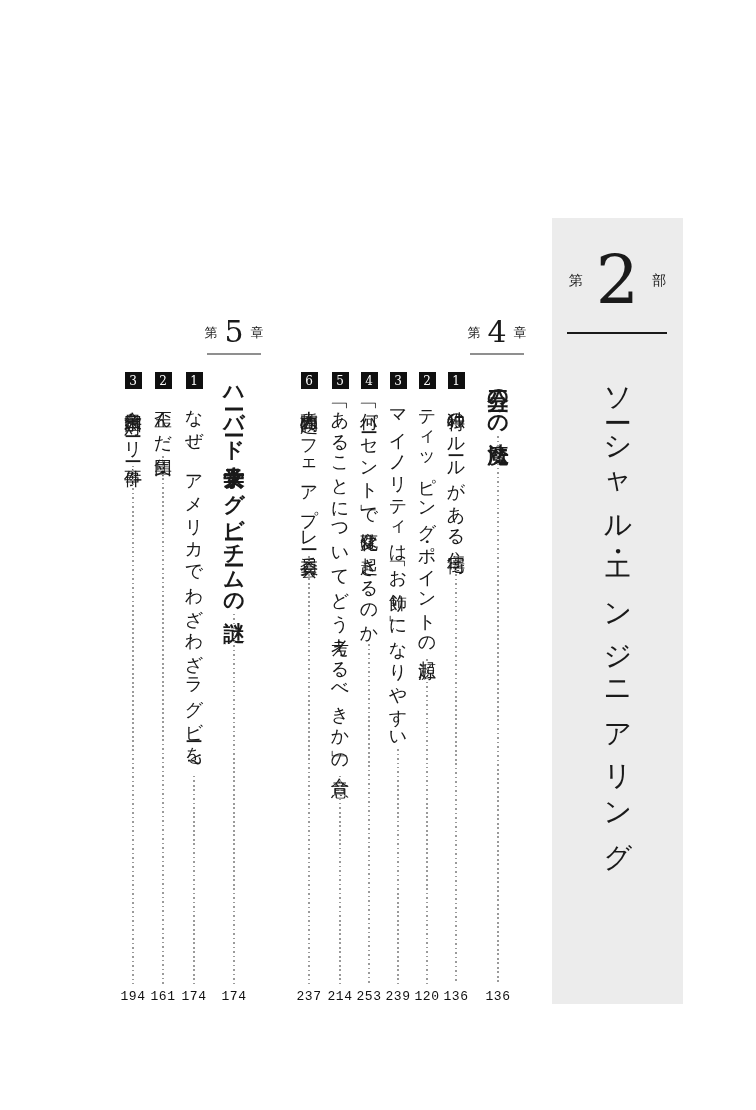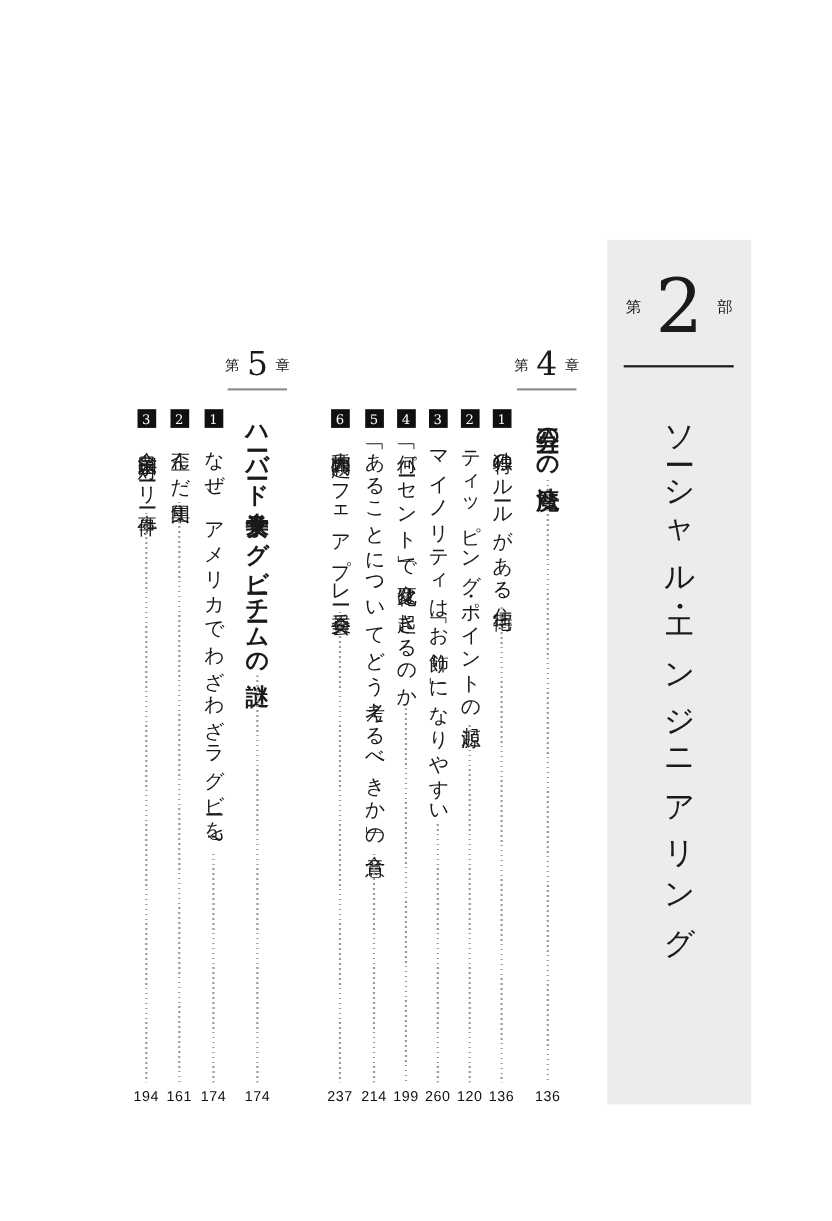--- a/index.html
+++ b/index.html
@@ -59,21 +59,21 @@
   .item-text{margin-top:8px;}
   .title-text{
     font-weight:700;font-size:21px;letter-spacing:1px;line-height:26px;margin-top:1px;
   }
   .leader{
     flex:1 1 auto;width:1.5px;margin:8px 0 5px;min-height:10px;
     background:repeating-linear-gradient(to bottom,#9a9a9a 0 1.5px,transparent 1.5px 4.5px);
   }
   .pagenum{
     flex:0 0 auto;
-    font-family:Liberation Sans, sans-serif;font-size:13px;letter-spacing:0.5px;color:#111111;
+    font-family:Liberation Mono, monospace;font-size:13px;letter-spacing:0.5px;color:#111111;
   }
 </style>
 </head>
 <body>
 
 <div class="page">
 
   <div class="part-panel">
     <div class="part-head">
       <span class="part-kanji">第</span>
@@ -106,27 +106,27 @@
   <div class="col" style="left:414px;">
     <div class="badge">2</div>
     <div class="vtext item-text">ティッピング・ポイントの起源</div>
     <div class="leader"></div>
     <div class="pagenum">120</div>
   </div>
   <div class="col" style="left:385px;">
     <div class="badge">3</div>
     <div class="vtext item-text">マイノリティは「お飾り」になりやすい</div>
     <div class="leader"></div>
-    <div class="pagenum">260</div>
+    <div class="pagenum">239</div>
   </div>
   <div class="col" style="left:356px;">
     <div class="badge">4</div>
     <div class="vtext item-text">「何パーセント」で変化は起きるのか</div>
     <div class="leader"></div>
-    <div class="pagenum">199</div>
+    <div class="pagenum">253</div>
   </div>
   <div class="col" style="left:327px;">
     <div class="badge">5</div>
     <div class="vtext item-text">「あることについてどう考えるべきか」の合意</div>
     <div class="leader"></div>
     <div class="pagenum">214</div>
   </div>
   <div class="col" style="left:296px;">
     <div class="badge">6</div>
     <div class="vtext item-text">人種問題のフェアプレー委員会</div>

